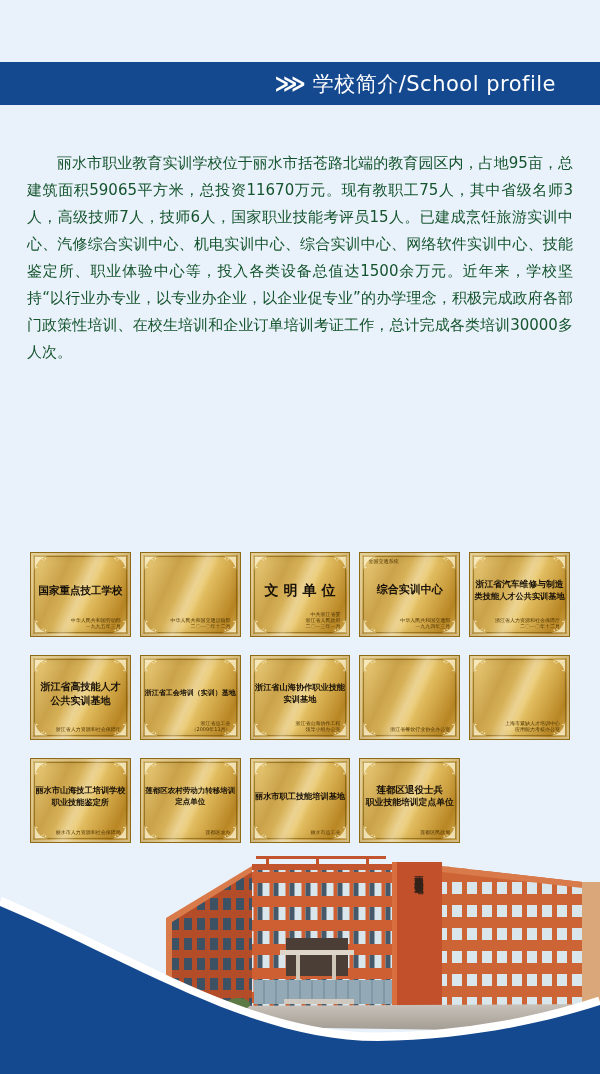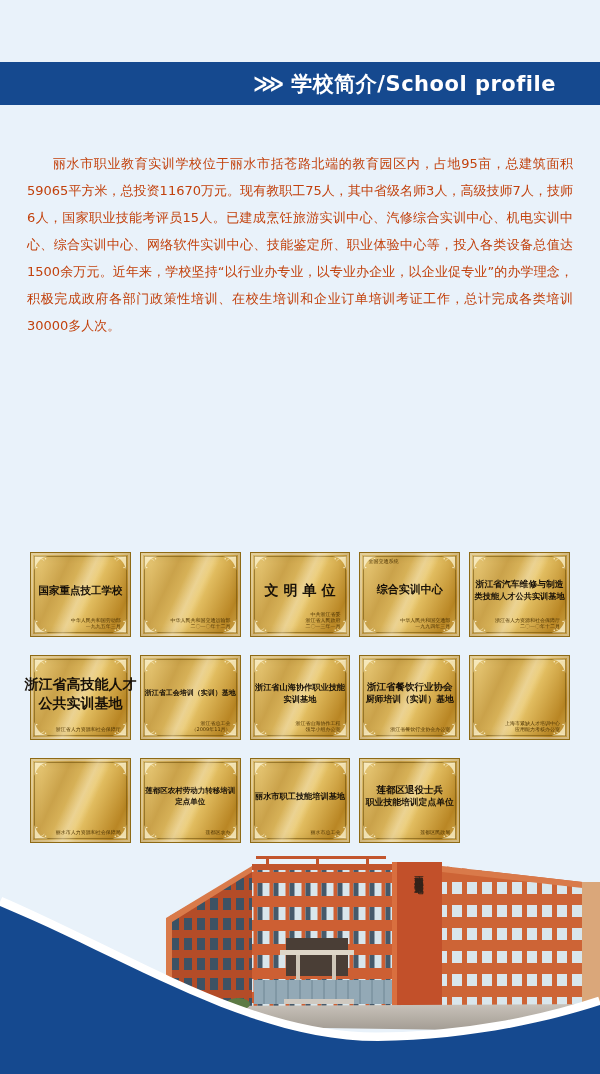--- a/index.html
+++ b/index.html
@@ -3,40 +3,40 @@
 <meta charset="utf-8">
 <style>
   html,body{margin:0;padding:0;}
   body{font-family:"DejaVu Sans","Liberation Sans",sans-serif;}
   .page{position:relative;width:600px;height:1074px;background:#e9f2fa;overflow:hidden;}
 
   
   .band{position:absolute;top:62px;left:0;width:600px;height:43px;background:#15498f;
         display:flex;align-items:center;justify-content:flex-end;padding-right:44px;box-sizing:border-box;color:#fff;}
   .band .chev{font-size:22px;line-height:1;margin-right:7px;font-weight:700;}
-  .band .t{font-size:21px;letter-spacing:.5px;font-weight:700;}
+  .band .t{font-size:21px;letter-spacing:.5px;font-weight:400;}
 
   
   .intro{position:absolute;top:150px;left:27px;width:546px;}
-  .intro p{margin:0;text-indent:2em;font-size:13px;line-height:27px;text-align:justify;color:#c2410c;}
+  .intro p{margin:0;text-indent:2em;font-size:15px;line-height:27px;text-align:justify;color:#14532d;}
 
   
   .plaques{position:absolute;top:552px;left:30px;width:540px;display:grid;
            grid-template-columns:repeat(5,1fr);column-gap:9px;row-gap:18px;}
   .plaque{position:relative;height:85px;border:1px solid #8e6a15;box-sizing:border-box;
           background:linear-gradient(115deg,#f0d382 0%,#caa24a 30%,#e9c76b 55%,#b98624 85%,#d8b257 100%);
           box-shadow:inset 0 0 0 2px rgba(255,255,255,.35), inset 0 0 10px rgba(110,75,0,.35);}
   .plaque::before{content:"";position:absolute;inset:3px;border:1px solid rgba(110,78,8,.55);pointer-events:none;}
   .plaque::after{content:"";position:absolute;inset:0;pointer-events:none;
           background:linear-gradient(115deg,rgba(255,255,255,0) 40%,rgba(255,255,255,.30) 50%,rgba(255,255,255,0) 60%);}
   .orn{position:absolute;inset:0;width:100%;height:100%;pointer-events:none;opacity:.9;}
   .body{position:absolute;inset:6px 5px 14px 5px;display:flex;flex-direction:column;
         align-items:center;justify-content:center;gap:1px;z-index:2;}
   .pl{font-weight:700;color:#171008;white-space:nowrap;line-height:1.3;}
-  .s11{font-size:11px}.s105{font-size:10.5px}.s10{font-size:14px}.s95{font-size:9.5px}
+  .s11{font-size:11px}.s105{font-size:10.5px}.s10{font-size:10px}.s95{font-size:9.5px}
   .s88{font-size:8.8px}.s85{font-size:8.5px}.s82{font-size:8.2px}.s75{font-size:7.5px}.s7{font-size:7px}
   .big{font-size:14px;letter-spacing:5px;padding-left:5px;}
   .issuer{position:absolute;right:9px;bottom:7px;text-align:right;font-size:5px;line-height:6px;
           color:#4d3404;z-index:2;}
   .toplab{position:absolute;left:8px;top:5px;font-size:5px;color:#4d3404;z-index:2;}
 
   
   .artwork{position:absolute;left:0;top:854px;width:600px;height:220px;}
 </style>
 </head>
@@ -249,24 +249,20 @@
         <g transform="translate(101,0) scale(-1,1)">
             <use href="#flourish" x="3" y="3" width="15" height="15"></use>
           </g>
         <g transform="translate(0,85) scale(1,-1)">
             <use href="#flourish" x="3" y="3" width="15" height="15"></use>
           </g>
         <g transform="translate(101,85) scale(-1,-1)">
             <use href="#flourish" x="3" y="3" width="15" height="15"></use>
           </g>
       </svg>
-      <div class="body">
-        <span class="pl s95">浙江省餐饮行业协会</span>
-        <span class="pl s88">厨师培训（实训）基地</span>
-      </div>
       <div class="issuer">
         <div>浙江省餐饮行业协会办公室</div>
       </div>
     </div>
 
     <div class="plaque">
       <svg class="orn" viewBox="0 0 101 85" preserveAspectRatio="none">
         <use href="#flourish" x="3" y="3" width="15" height="15"></use>
         <g transform="translate(101,0) scale(-1,1)">
             <use href="#flourish" x="3" y="3" width="15" height="15"></use>
@@ -291,20 +287,24 @@
         <g transform="translate(101,0) scale(-1,1)">
             <use href="#flourish" x="3" y="3" width="15" height="15"></use>
           </g>
         <g transform="translate(0,85) scale(1,-1)">
             <use href="#flourish" x="3" y="3" width="15" height="15"></use>
           </g>
         <g transform="translate(101,85) scale(-1,-1)">
             <use href="#flourish" x="3" y="3" width="15" height="15"></use>
           </g>
       </svg>
+      <div class="body">
+        <span class="pl s82">丽水市山海技工培训学校</span>
+        <span class="pl s82">职业技能鉴定所</span>
+      </div>
       <div class="issuer">
         <div>丽水市人力资源和社会保障局</div>
       </div>
     </div>
 
     <div class="plaque">
       <svg class="orn" viewBox="0 0 101 85" preserveAspectRatio="none">
         <use href="#flourish" x="3" y="3" width="15" height="15"></use>
         <g transform="translate(101,0) scale(-1,1)">
             <use href="#flourish" x="3" y="3" width="15" height="15"></use>

